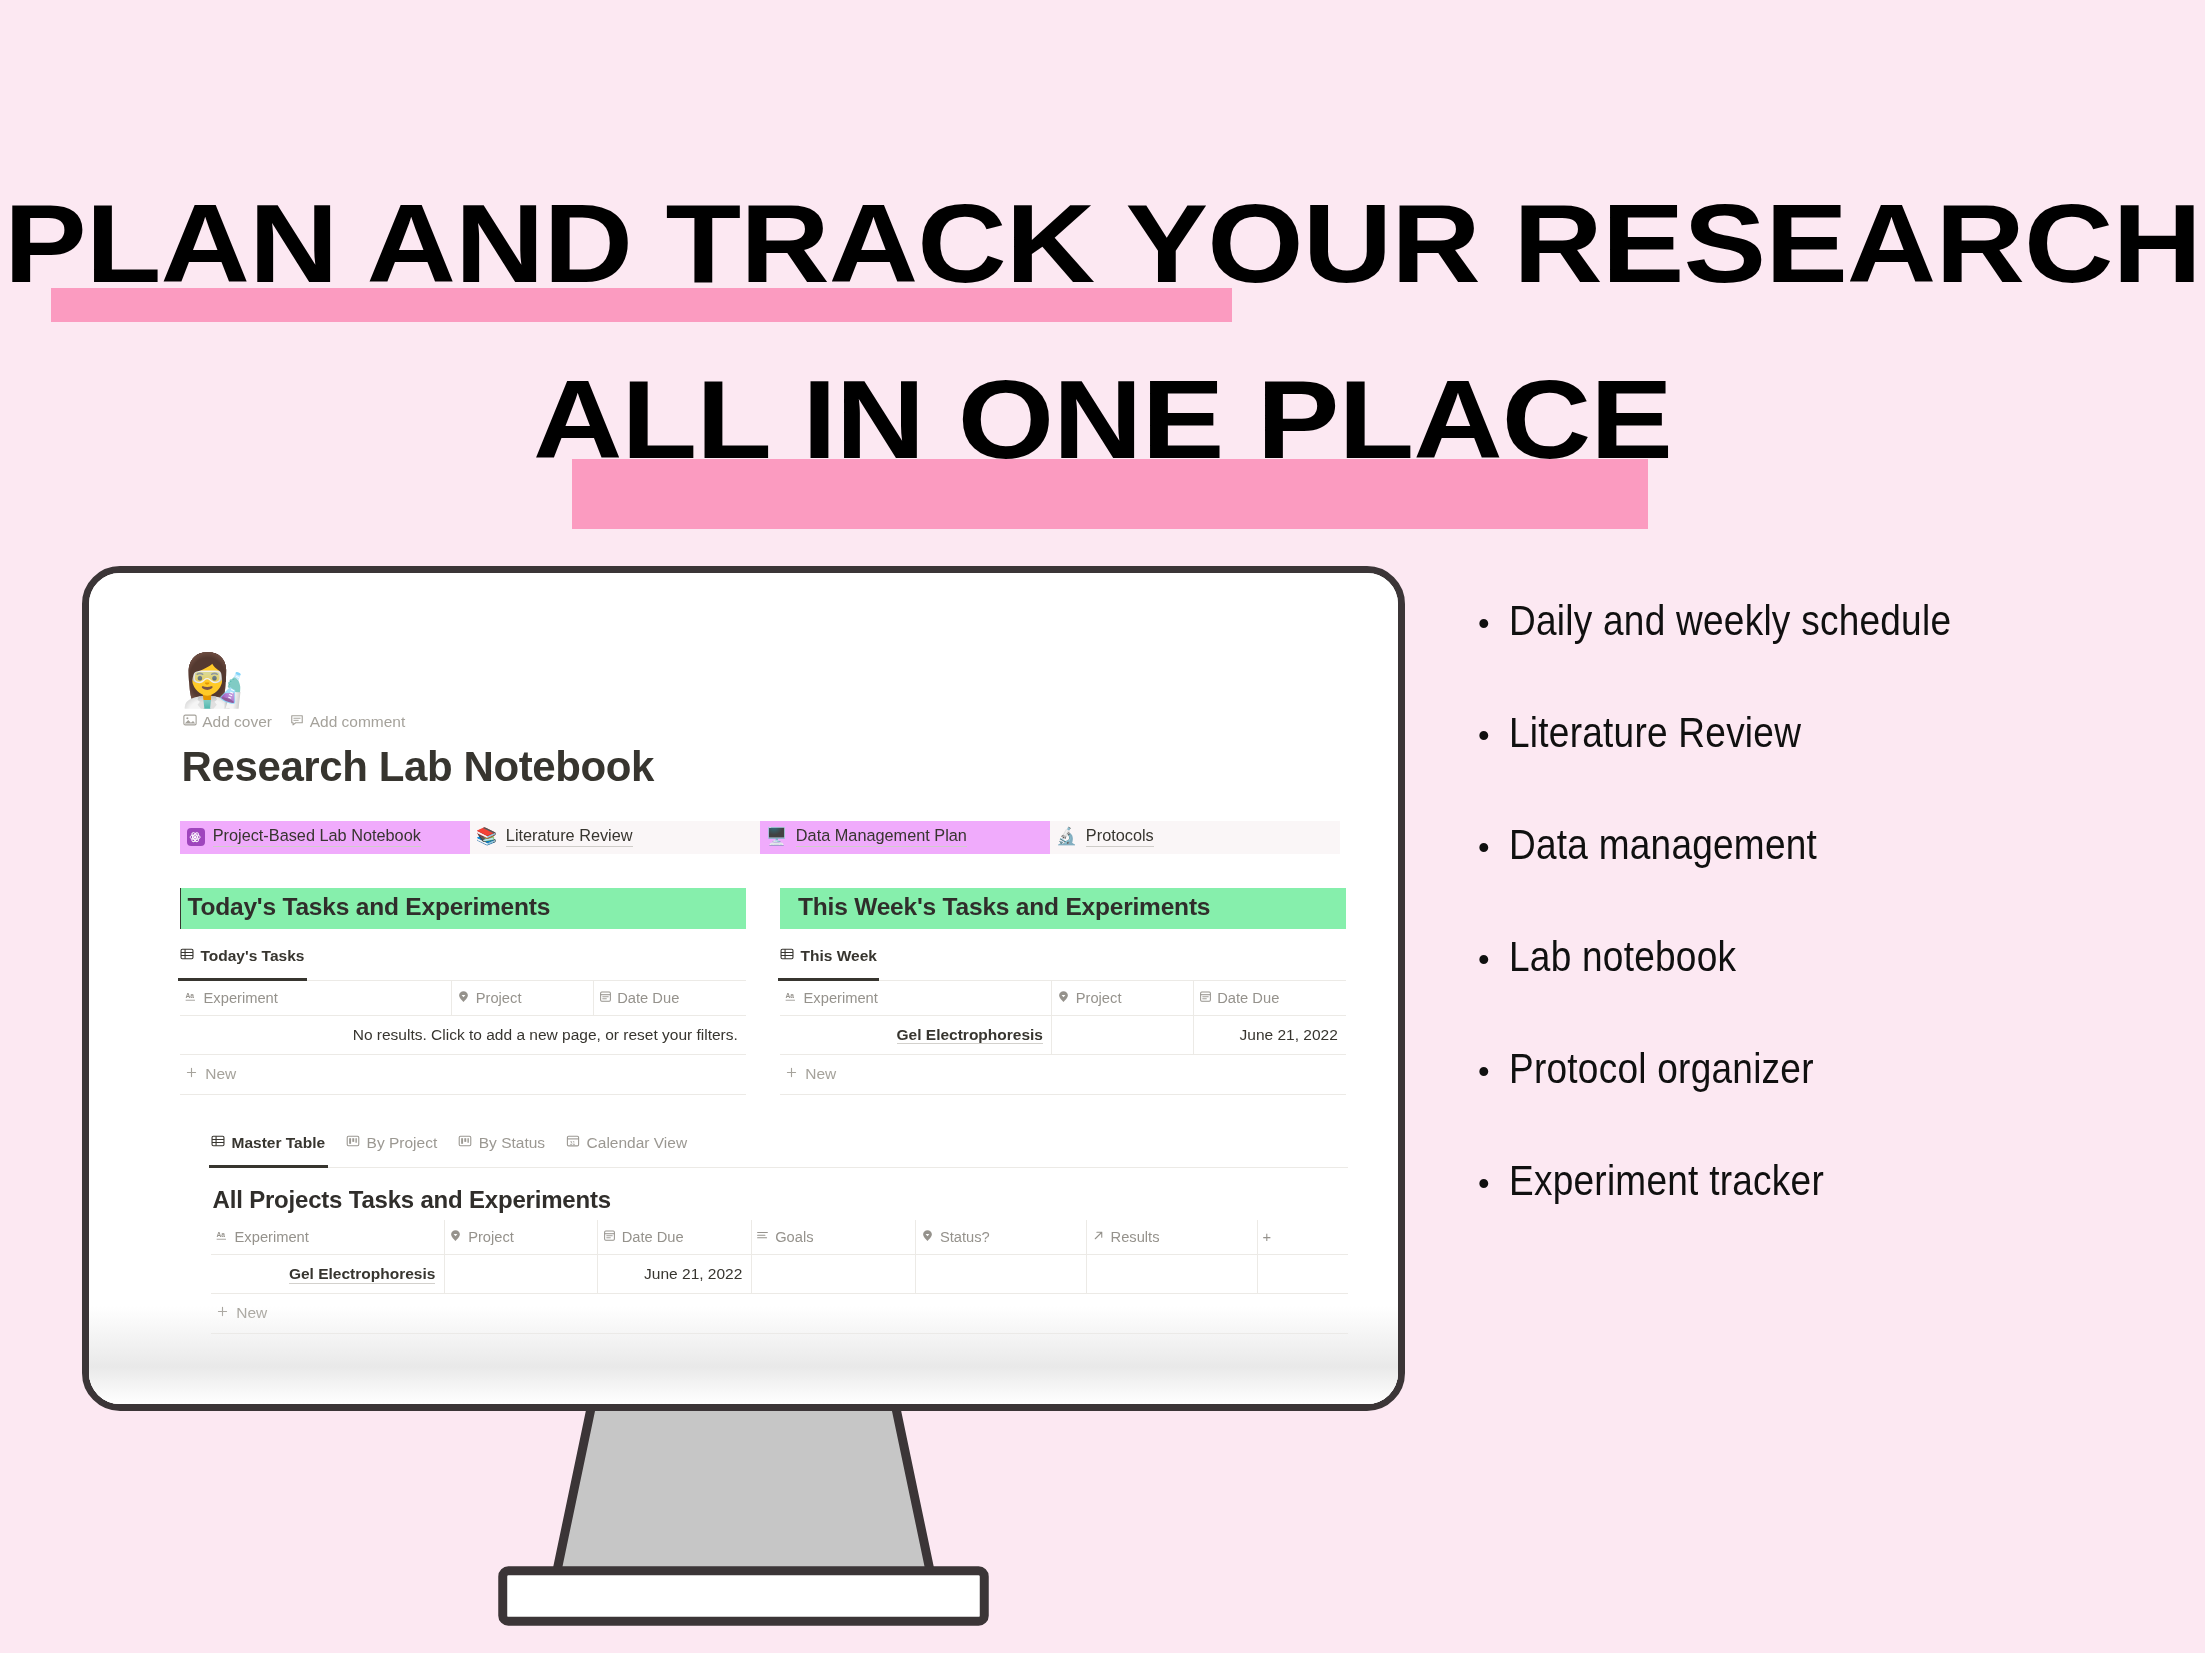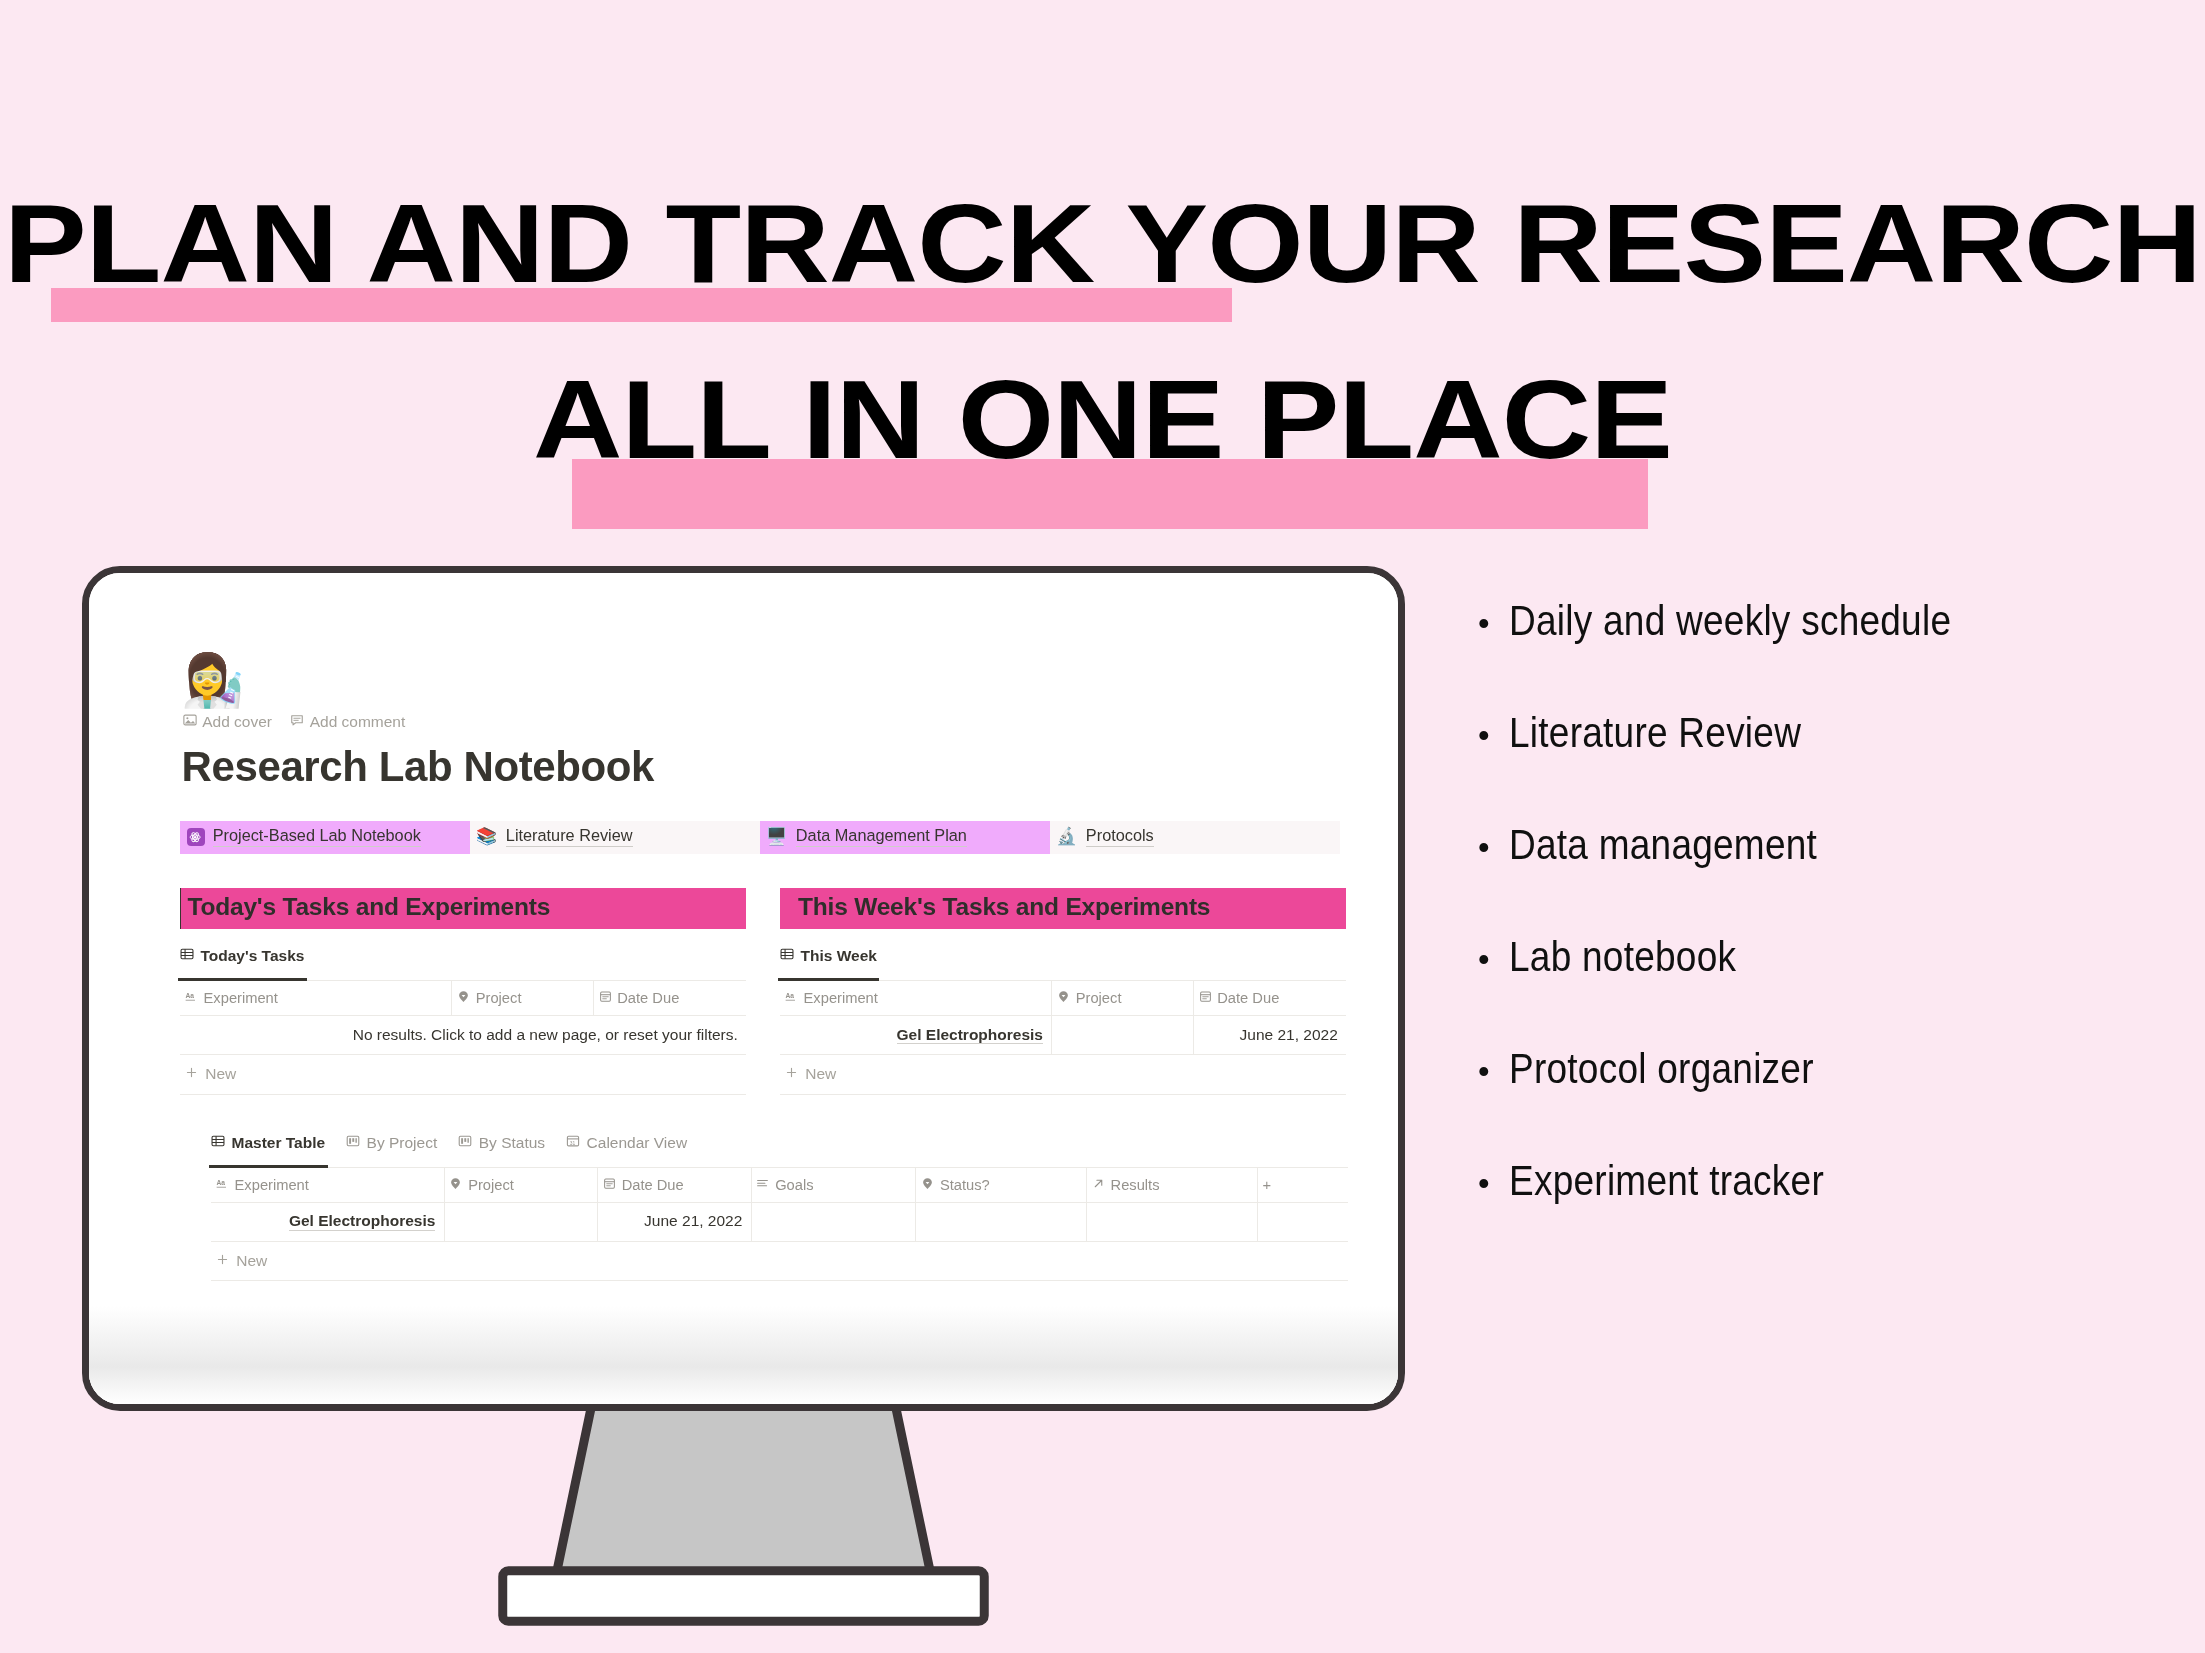--- a/index.html
+++ b/index.html
@@ -180,21 +180,21 @@
   .cols {
     display: flex;
     gap: 34px;
   }
   .col { width: 566px; }
 
   .sec-head {
     font-size: 24.5px;
     font-weight: bold;
     color: #302e2b;
-    background: #ec4899;
+    background: #86efac;
     padding: 5.7px 3.3px 7.4px 6.5px;
     margin: 0 0 18px 0;
     letter-spacing: -0.2px;
     border-left: 1.6px solid #37352f;
   }
   .sec-head.noedge { border-left: none; padding-left: 18px; }
 
   
   .db-tabs {
     display: flex;
@@ -591,20 +591,21 @@
                 <svg width="14" height="14" viewBox="0 0 16 16" style="font-size:19px">
                     <rect x="1.6" y="2.6" width="12.8" height="11" rx="1.4" fill="none" stroke="#9b9892" stroke-width="1.25"></rect>
                     <path d="M1.6 5.6h12.8" stroke="#9b9892" stroke-width="1.25"></path>
                     <text x="4.3" y="12.1" font-family="Liberation Sans, sans-serif" font-size="5.6" fill="#9b9892">31</text>
                   </svg>
               </span>
               <span>Calendar View</span>
             </div>
           </div>
 
+          <div class="master-title">All Projects Tasks and Experiments</div>
 
           <table class="ntable">
             <colgroup>
               <col style="width:20.5%">
                 <col style="width:13.5%">
                 <col style="width:13.5%">
               <col style="width:14.5%">
                 <col style="width:15%">
                 <col style="width:15%">
                 <col style="width:8%">

